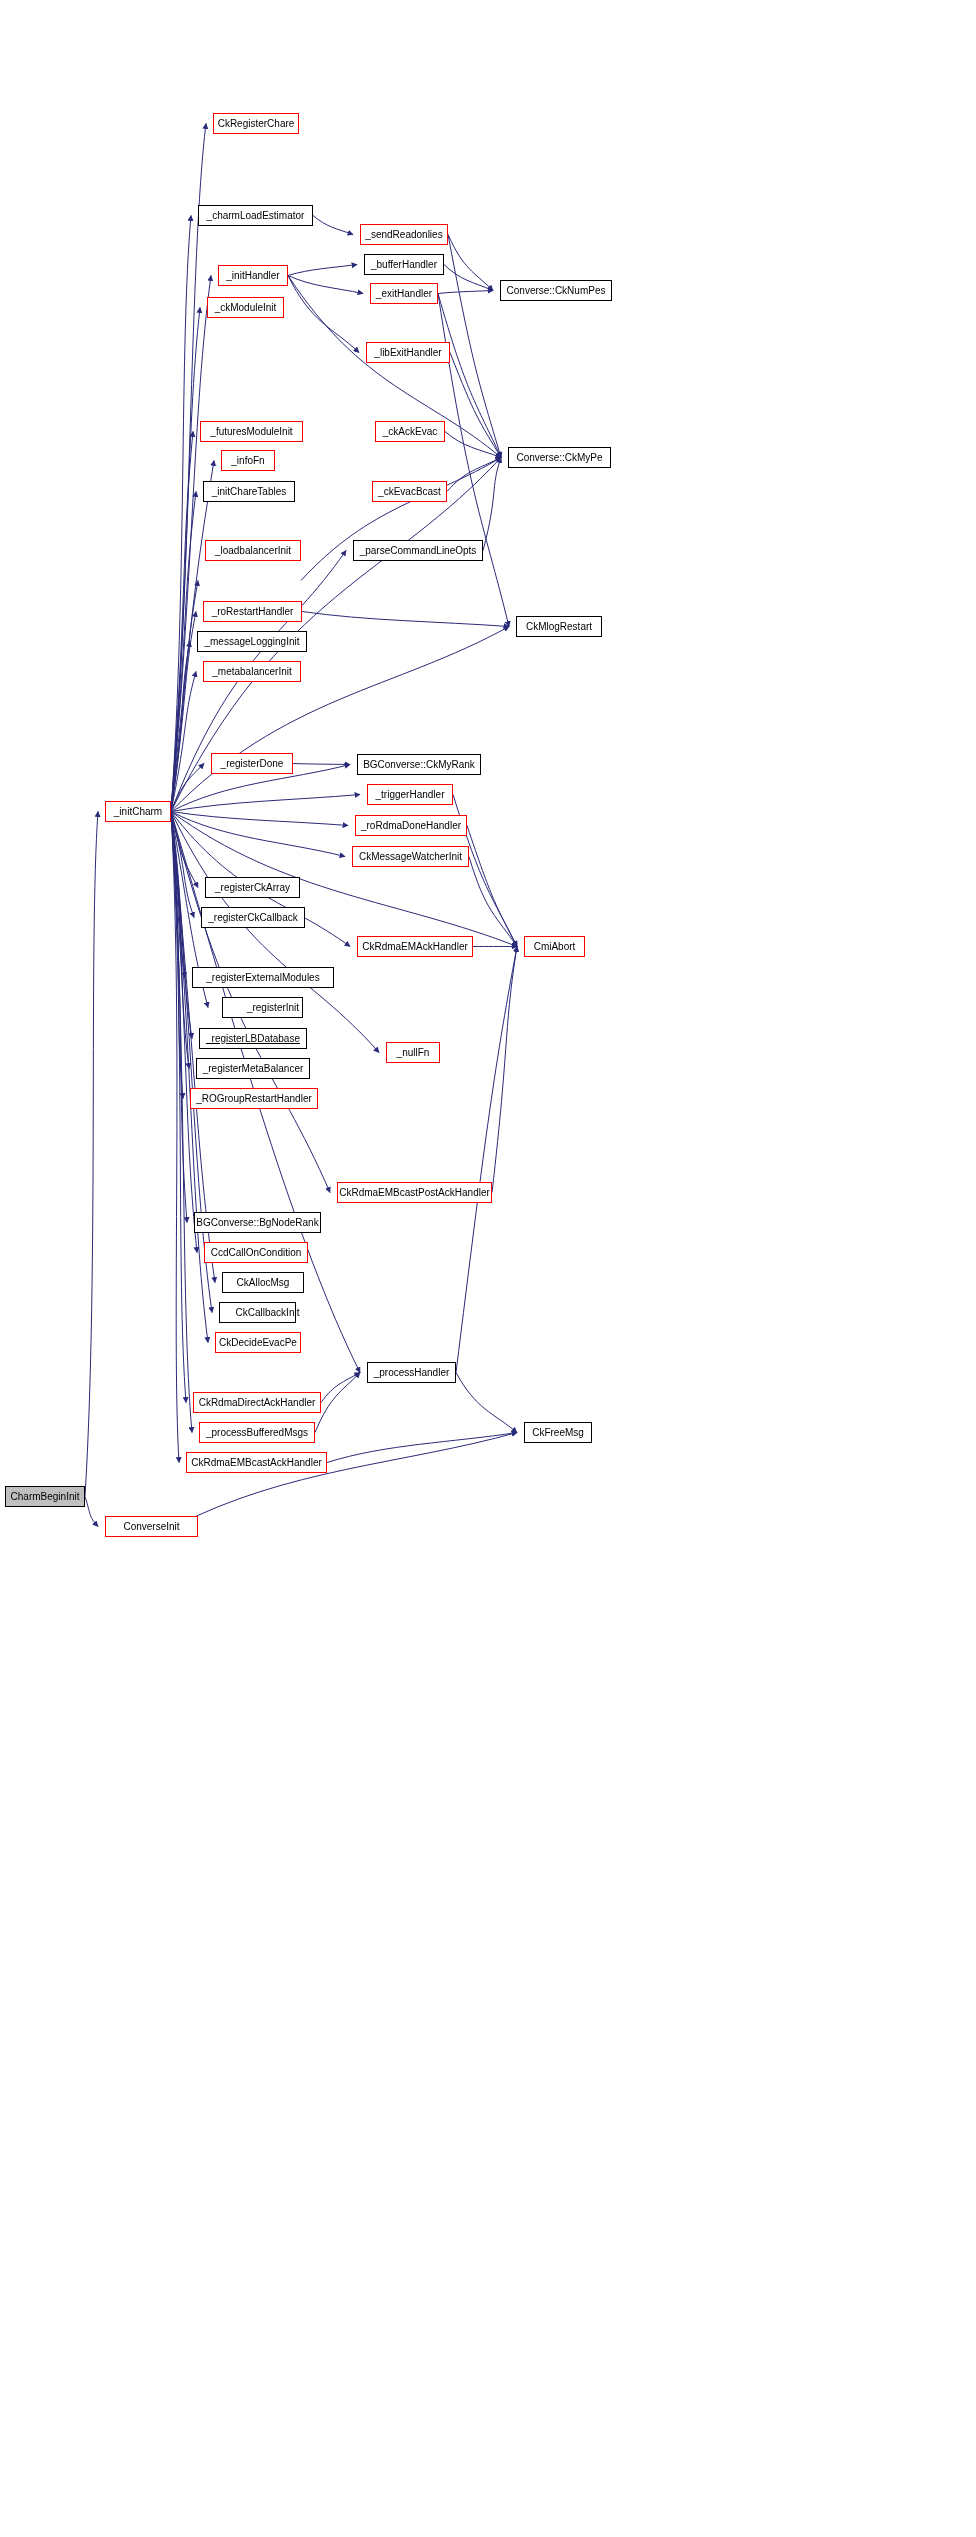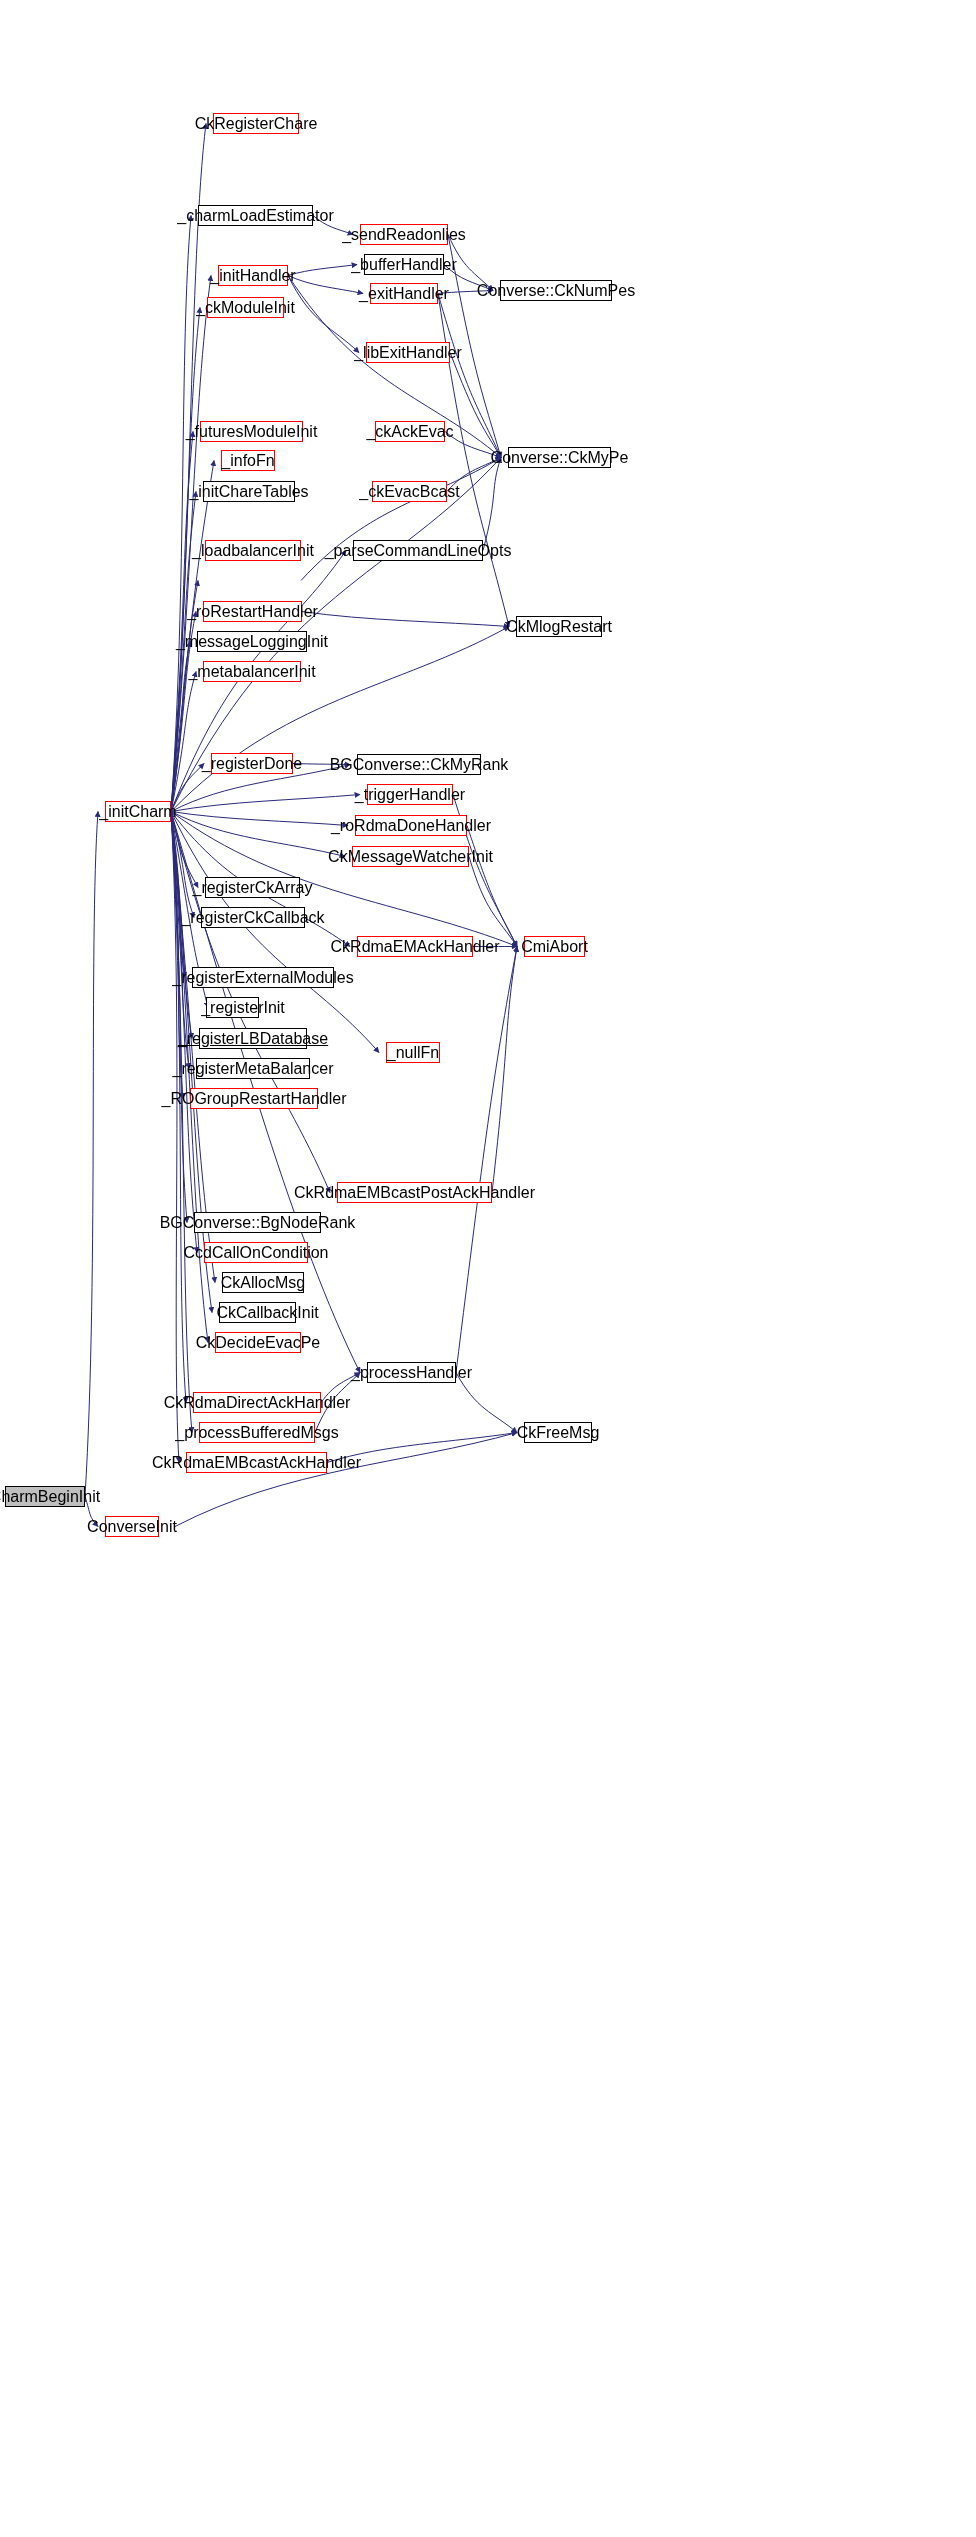--- a/index.html
+++ b/index.html
@@ -25,21 +25,21 @@
   }
   .node {
     position: absolute;
     box-sizing: border-box;
     display: flex;
     align-items: center;
     justify-content: center;
     height: 21px;
     background: #ffffff;
     border: 1px solid #000000;
-    font-size: 16px;
+    font-size: 10px;
     line-height: 1;
     color: #000000;
     white-space: nowrap;
     letter-spacing: 0px;
   }
   .node.red {
     border-color: #ff0000;
   }
   .node.current {
     background: #bfbfbf;
@@ -223,21 +223,21 @@
       </div>
       <div class="node red" style="left: 357px; top: 936px; width: 116px;">
         <span class="node-label">CkRdmaEMAckHandler</span>
       </div>
       <div class="node red" style="left: 524px; top: 936px; width: 61px;">
         <span class="node-label">CmiAbort</span>
       </div>
       <div class="node" style="left: 192px; top: 967px; width: 142px; align-items: center;">
         <span class="node-label">_registerExternalModules</span>
       </div>
-      <div class="node" style="left: 206px; top: 997px; width: 53px; padding-left: 21px;">
+      <div class="node" style="left: 222px; top: 997px; width: 81px; padding-left: 21px;">
         <span class="node-label">_registerInit</span>
       </div>
       <div class="node" style="left: 199px; top: 1028px; width: 108px; text-decoration: underline;">
         <span class="node-label">_registerLBDatabase</span>
       </div>
       <div class="node red" style="left: 386px; top: 1042px; width: 54px;">
         <span class="node-label">_nullFn</span>
       </div>
       <div class="node" style="left: 196px; top: 1058px; width: 114px;">
         <span class="node-label">_registerMetaBalancer</span>
@@ -274,17 +274,17 @@
       </div>
       <div class="node" style="left: 524px; top: 1422px; width: 68px;">
         <span class="node-label">CkFreeMsg</span>
       </div>
       <div class="node red" style="left: 186px; top: 1452px; width: 141px;">
         <span class="node-label">CkRdmaEMBcastAckHandler</span>
       </div>
       <div class="node current" style="left: 5px; top: 1486px; width: 80px;">
         <span class="node-label">CharmBeginInit</span>
       </div>
-      <div class="node red" style="left: 105px; top: 1516px; width: 54px;">
+      <div class="node red" style="left: 105px; top: 1516px; width: 93px;">
         <span class="node-label">ConverseInit</span>
       </div>
     </div>
 </div>
 
 </body></html>

